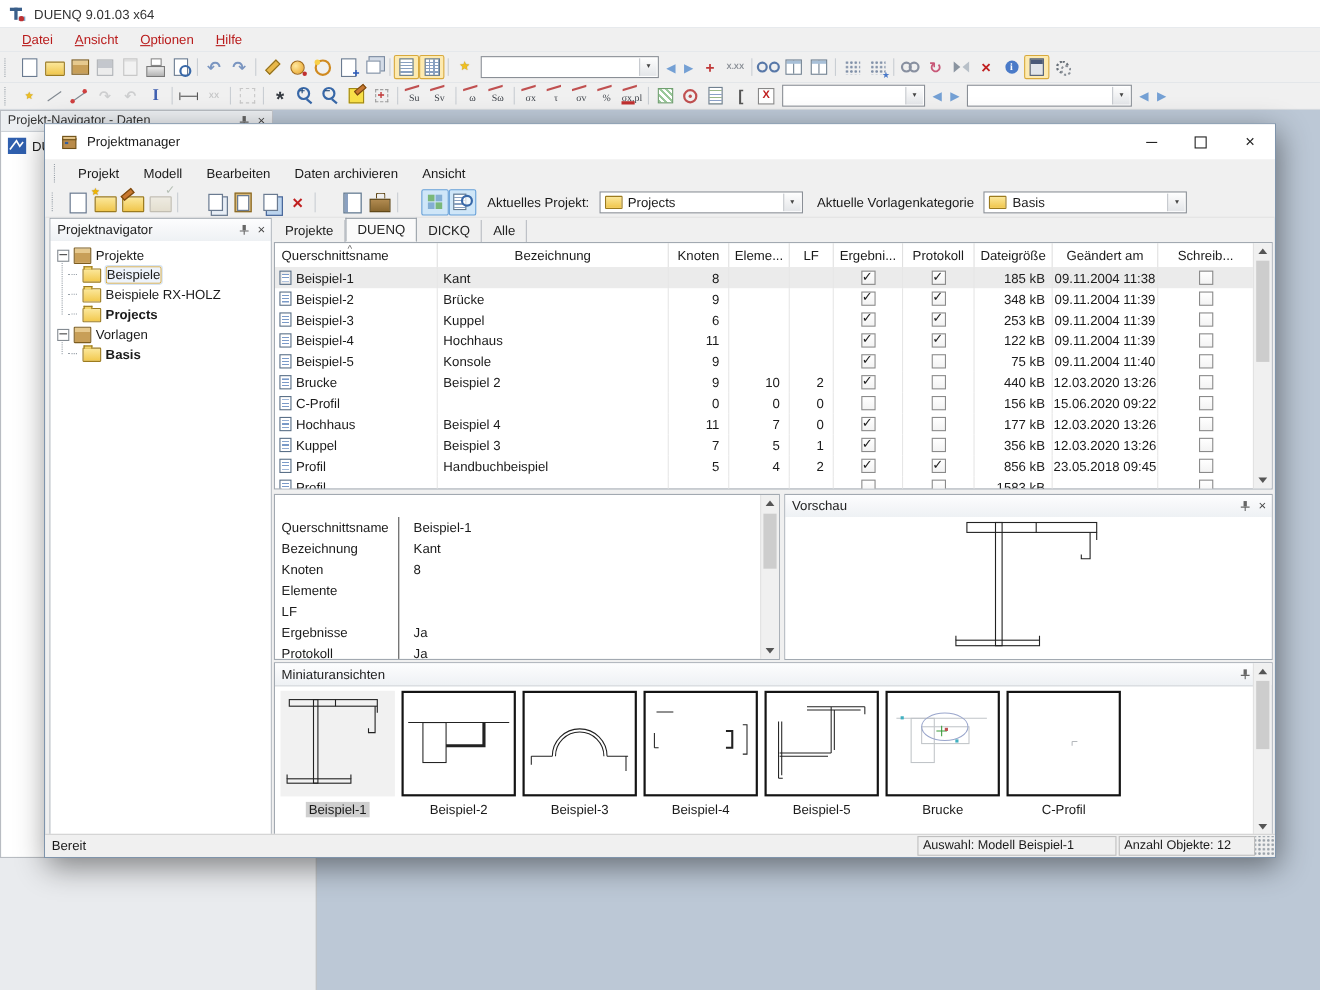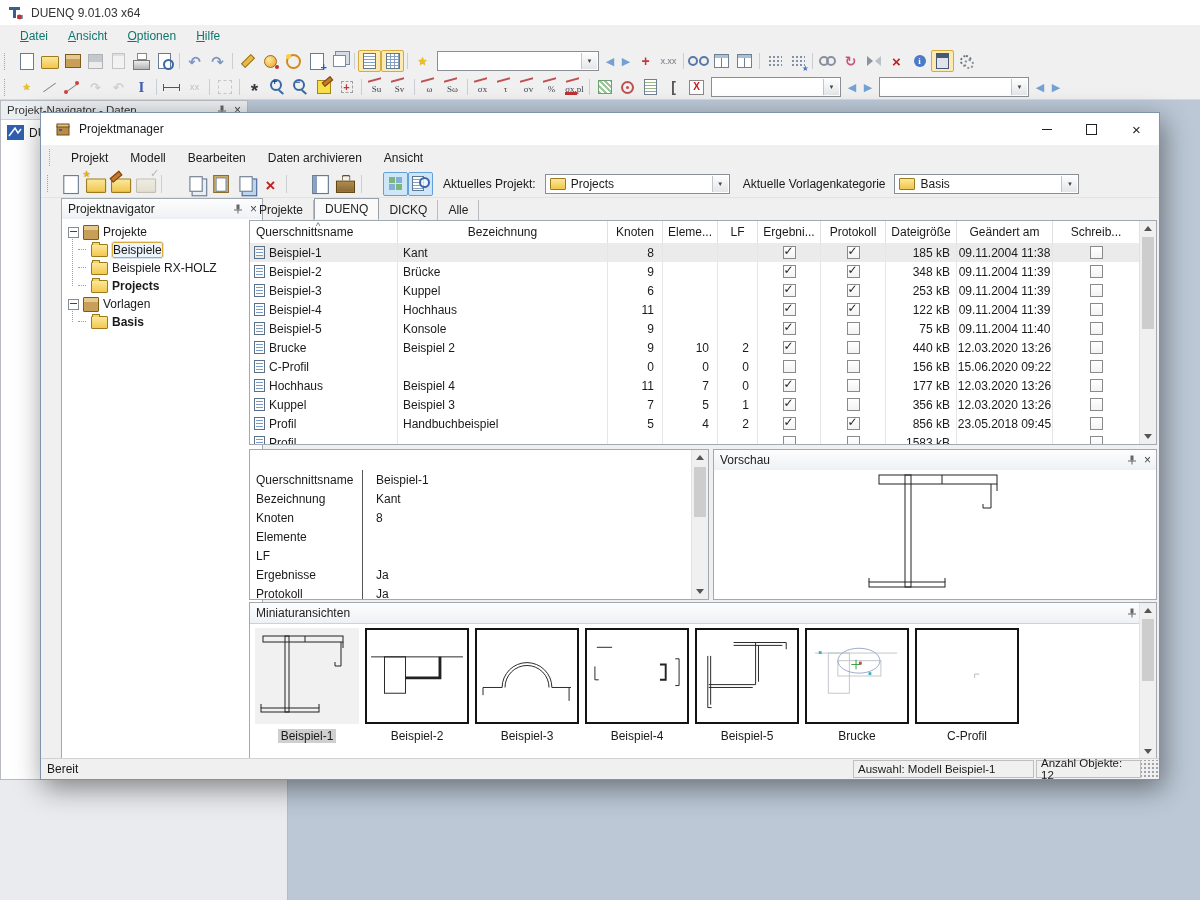--- a/index.html
+++ b/index.html
@@ -6,21 +6,21 @@
   #stage{position:relative;width:1200px;height:900px;overflow:hidden;background:#bcc8d6;
     font-family:"Liberation Sans","DejaVu Sans",sans-serif;font-size:12px;color:#1a1a1a;
     -webkit-font-smoothing:antialiased}
   i{font-style:normal}
   
   .app-titlebar{position:absolute;left:0;top:0;width:1200px;height:25px;background:#fff;
     display:flex;align-items:center;gap:7px;padding-left:8px;box-sizing:border-box}
   .apptitle{color:#333}
   .app-menubar{position:absolute;left:0;top:25px;width:1200px;height:22px;background:#f0f0f0;
     display:flex;align-items:center;padding-left:10px;box-sizing:border-box}
-  .mn{display:block;padding:16px 10px;color:#0f766e}
+  .mn{display:block;padding:16px 10px;color:#b91c1c}
   .mn::first-letter{text-decoration:underline}
   .toolbar{position:absolute;left:0;width:1200px;background:#f0f0f0;display:flex;align-items:center;
     padding-left:4px;box-sizing:border-box}
   .t1{top:47px;height:28px}
   .t2{top:75px;height:25px;border-bottom:1px solid #d4d9de}
   .grip{width:5px;height:17px;border-left:1px dotted #9aa2aa;margin-right:5px;flex:none}
   .tbwrap{display:flex;align-items:center;flex:none}
   .tbi{width:23px;height:22px;position:relative;display:flex;align-items:center;justify-content:center;
     flex:none;box-sizing:border-box}
   .tbi .gg{line-height:1}
@@ -153,21 +153,21 @@
   .pm-menubar{height:25px;background:#f0f0f0;display:flex;align-items:center;padding-left:8px}
   .pm-menubar .mnp{padding:3px 11px}
   .pm-toolbar{height:27px;background:#f0f0f0;display:flex;align-items:center;padding-left:6px;border-bottom:1px solid #e3e3e3}
   .pm-toolbar .tbi{width:25px;height:24px}
   .tlabel-combo{margin:0 6px 0 10px;font-size:12px;white-space:nowrap}
   .pm-body{position:relative;height:584px}
   .panel{position:absolute;background:#fff;border:1px solid #a2a9b1;box-sizing:border-box}
   .ptitle{height:20px;background:linear-gradient(#fdfdfe,#eef1f4);border-bottom:1px solid #cdd2d8;
     display:flex;align-items:center;padding:0 5px 0 6px;font-size:12px;color:#222}
   
-  .navp{left:20px;top:0;width:202px;height:562px}
+  .navp{left:4px;top:0;width:202px;height:562px}
   .navbody{position:absolute;left:0;right:0;top:20px;bottom:0;background:#fff}
   .ktree{position:relative;padding:4px 0 0 6px}
   .ktr{display:flex;align-items:center;height:18px;gap:4px}
   .exp{width:9px;height:9px;border:1px solid #848b92;background:#fff;position:relative;flex:none}
   .exp::after{content:"";position:absolute;left:1px;right:1px;top:3px;height:1px;background:#444}
   .ktr:not(.root) .exp{display:none}
   .ktr:not(.root) .cube-ic{display:none}
   .ktr:not(.child) .folder-ic{display:none}
   .ktr.child{margin-left:10px}
   .ktr.child::before{content:"";width:8px;height:1px;border-top:1px dotted #98a0a8;flex:none;margin-right:1px}
@@ -242,21 +242,21 @@
   .tbox{height:96px;border:2px solid #141414;background:#fff;display:flex;align-items:center;justify-content:center;box-sizing:border-box}
   .thumb.sel .tbox{border:none;background:#f1f1f1}
   .tlabel{text-align:center;margin-top:5px;font-size:12px}
   .thumb.sel .tlabel span{background:#cfcfcf;padding:0 3px}
   
   .pm-status{position:absolute;left:0;right:0;bottom:0;height:20px;background:#f0f0f0;border-top:1px solid #d2d2d2;
     display:flex;align-items:center;font-size:12px}
   .pm-status .ready{padding-left:6px}
   .scell{border:1px solid #bfbfbf;height:18px;display:flex;align-items:center;padding:0 4px;box-sizing:border-box;font-size:11.5px;background:#f0f0f0}
   .scell1{margin-left:auto;width:181px}
-  .scell2{width:105px;margin-left:2px}
+  .scell2{width:124px;margin-left:2px}
   .sgrip{width:18px;height:18px;background-image:radial-gradient(#9aa2aa 1px,transparent 1.3px);
     background-size:4px 4px;background-position:2px 2px}
   svg{display:block}
 </style>
 </head>
 <body>
 
 <div id="stage">
 
   <div class="app-titlebar">

